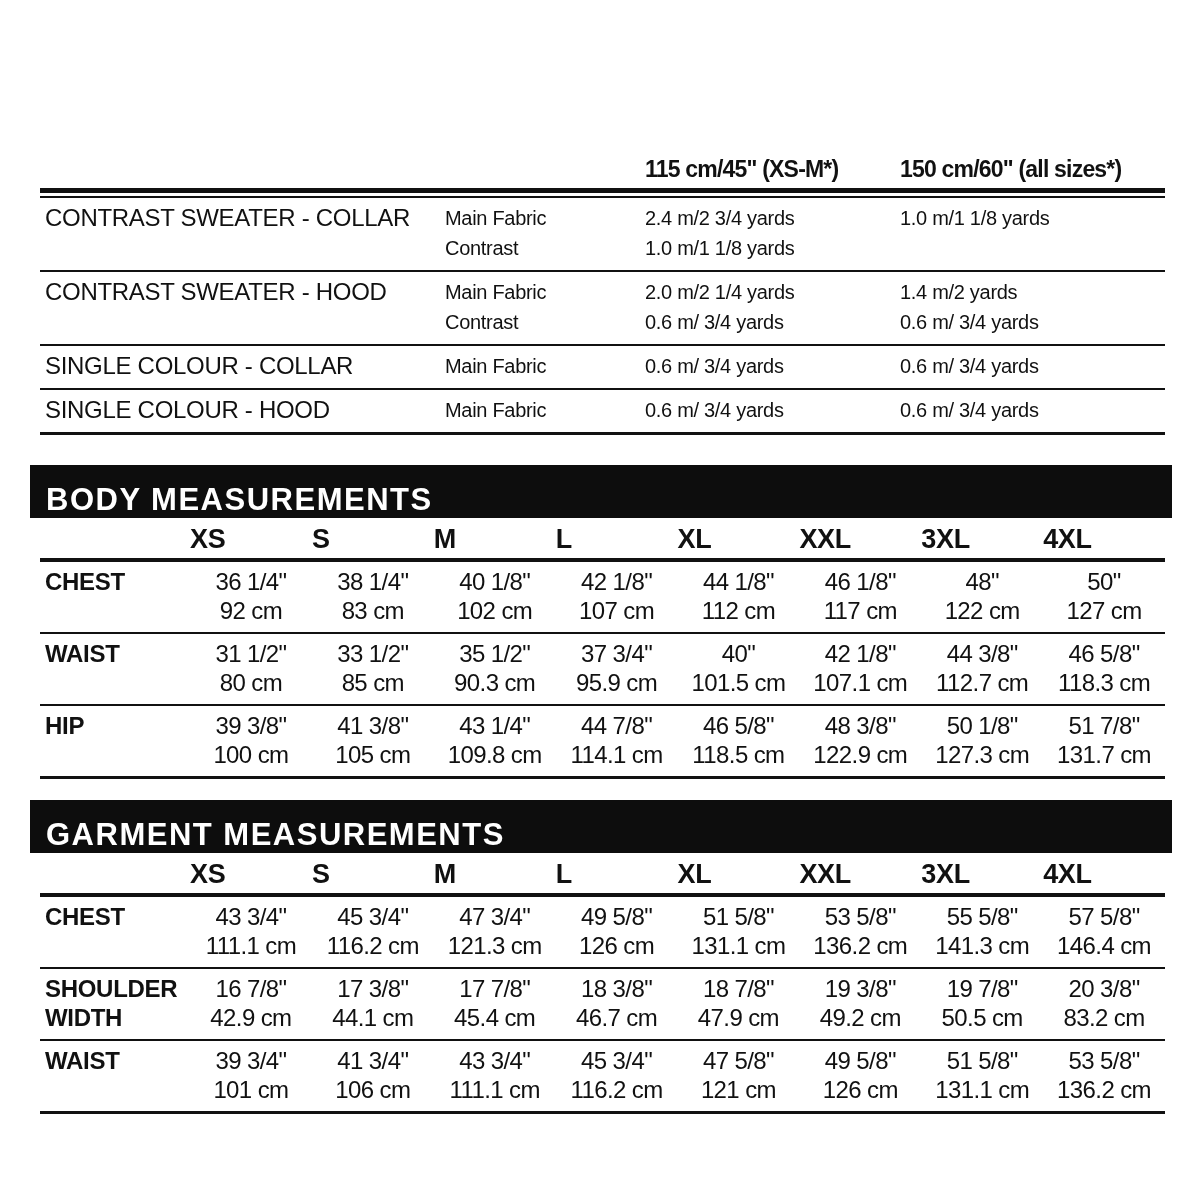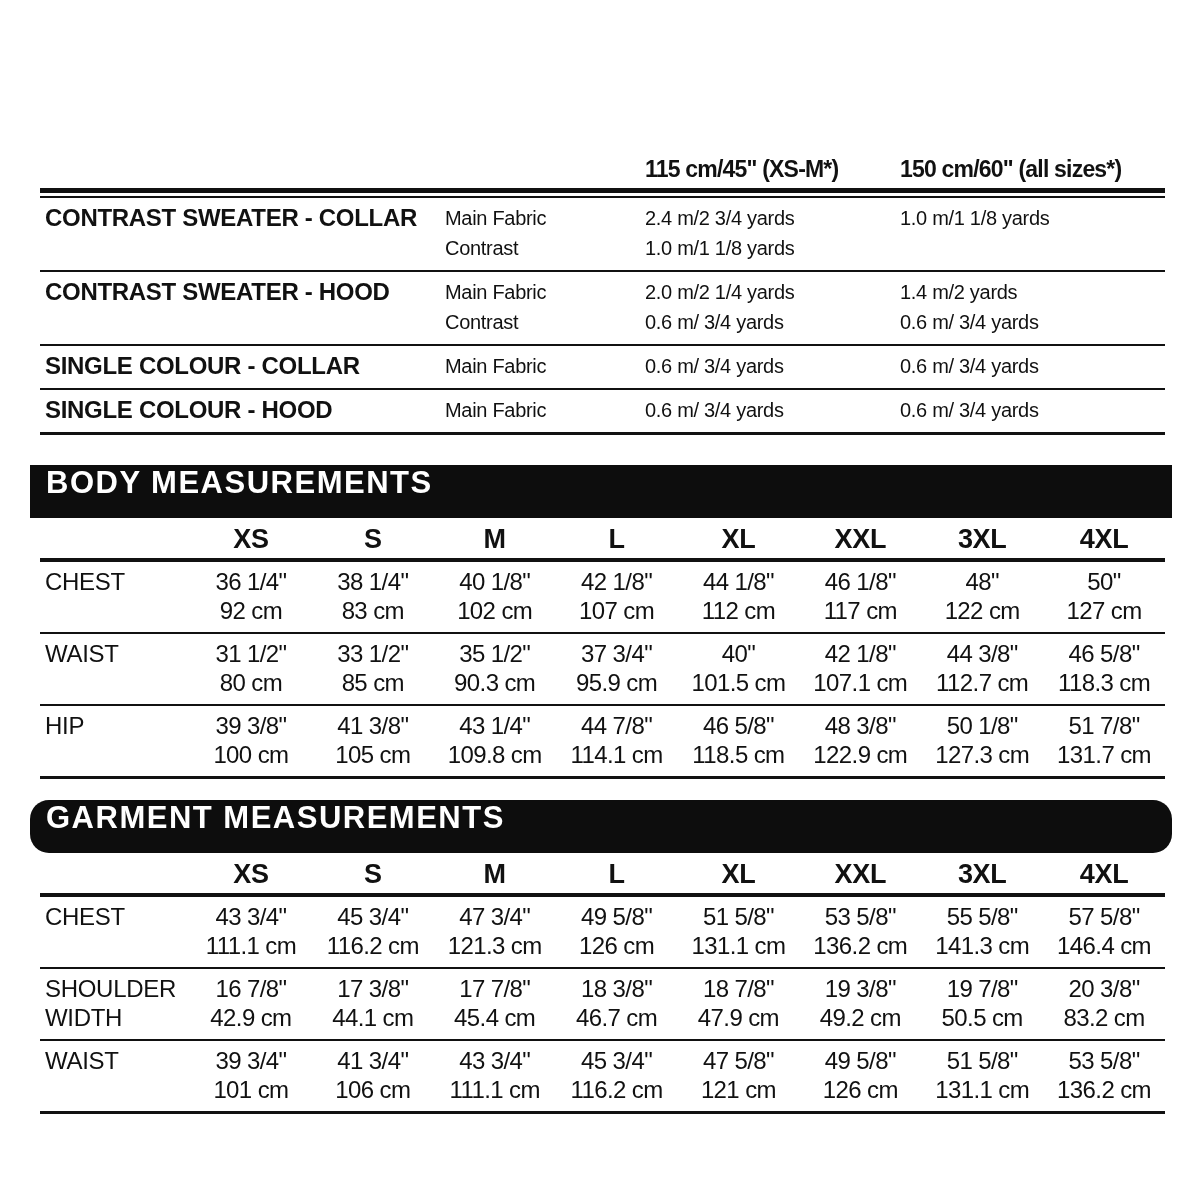--- a/index.html
+++ b/index.html
@@ -39,21 +39,21 @@
     font-size: 23px;
     letter-spacing: -0.8px;
     white-space: nowrap;
   }
   .f-row {
     display: grid;
     grid-template-columns: 405px 200px 255px 265px;
     padding: 5px 0 7px 0;
   }
   .f-label {
-    font-weight: bold;
+    font-weight: normal;
     font-size: 24px;
     letter-spacing: -0.3px;
     line-height: 30px;
     padding-left: 5px;
     white-space: nowrap;
   }
   .f-line {
     font-size: 20px;
     line-height: 30px;
     letter-spacing: -0.3px;
@@ -61,54 +61,53 @@
   }
 
   
   .section-bar {
     margin-left: 30px;
     width: 1142px;
     height: 53px;
     background: var(--bar-bg);
     color: #ffffff;
     display: flex;
-    align-items: flex-start;
+    align-items: flex-end;
     padding-left: 16px;
     font-size: 31px;
     font-weight: bold;
     letter-spacing: 1.5px;
     white-space: nowrap;
   }
   .bar-body { margin-top: 30px; }
-  .bar-garment { margin-top: 21px; border-radius: 19px; }
+  .bar-garment { margin-top: 21px; }
 
   
   .m-table {
     width: 1125px;
     margin-left: 40px;
   }
   .m-sizes-row {
     display: grid;
     grid-template-columns: 150px repeat(8, 1fr);
     padding: 5px 0 3px 0;
   }
   .m-size {
-    text-align: center;
     font-weight: bold;
     font-size: 27px;
     line-height: 32px;
     letter-spacing: -0.3px;
   }
   .m-row {
     display: grid;
     grid-template-columns: 150px repeat(8, 1fr);
     padding: 5px 0 7px 0;
   }
   .m-label {
-    font-weight: normal;
+    font-weight: bold;
     font-size: 24px;
     line-height: 29px;
     letter-spacing: -0.3px;
     padding-left: 5px;
     max-width: 145px;
   }
   .m-cell { text-align: center; }
   .m-in, .m-cm {
     font-size: 24px;
     line-height: 29px;

